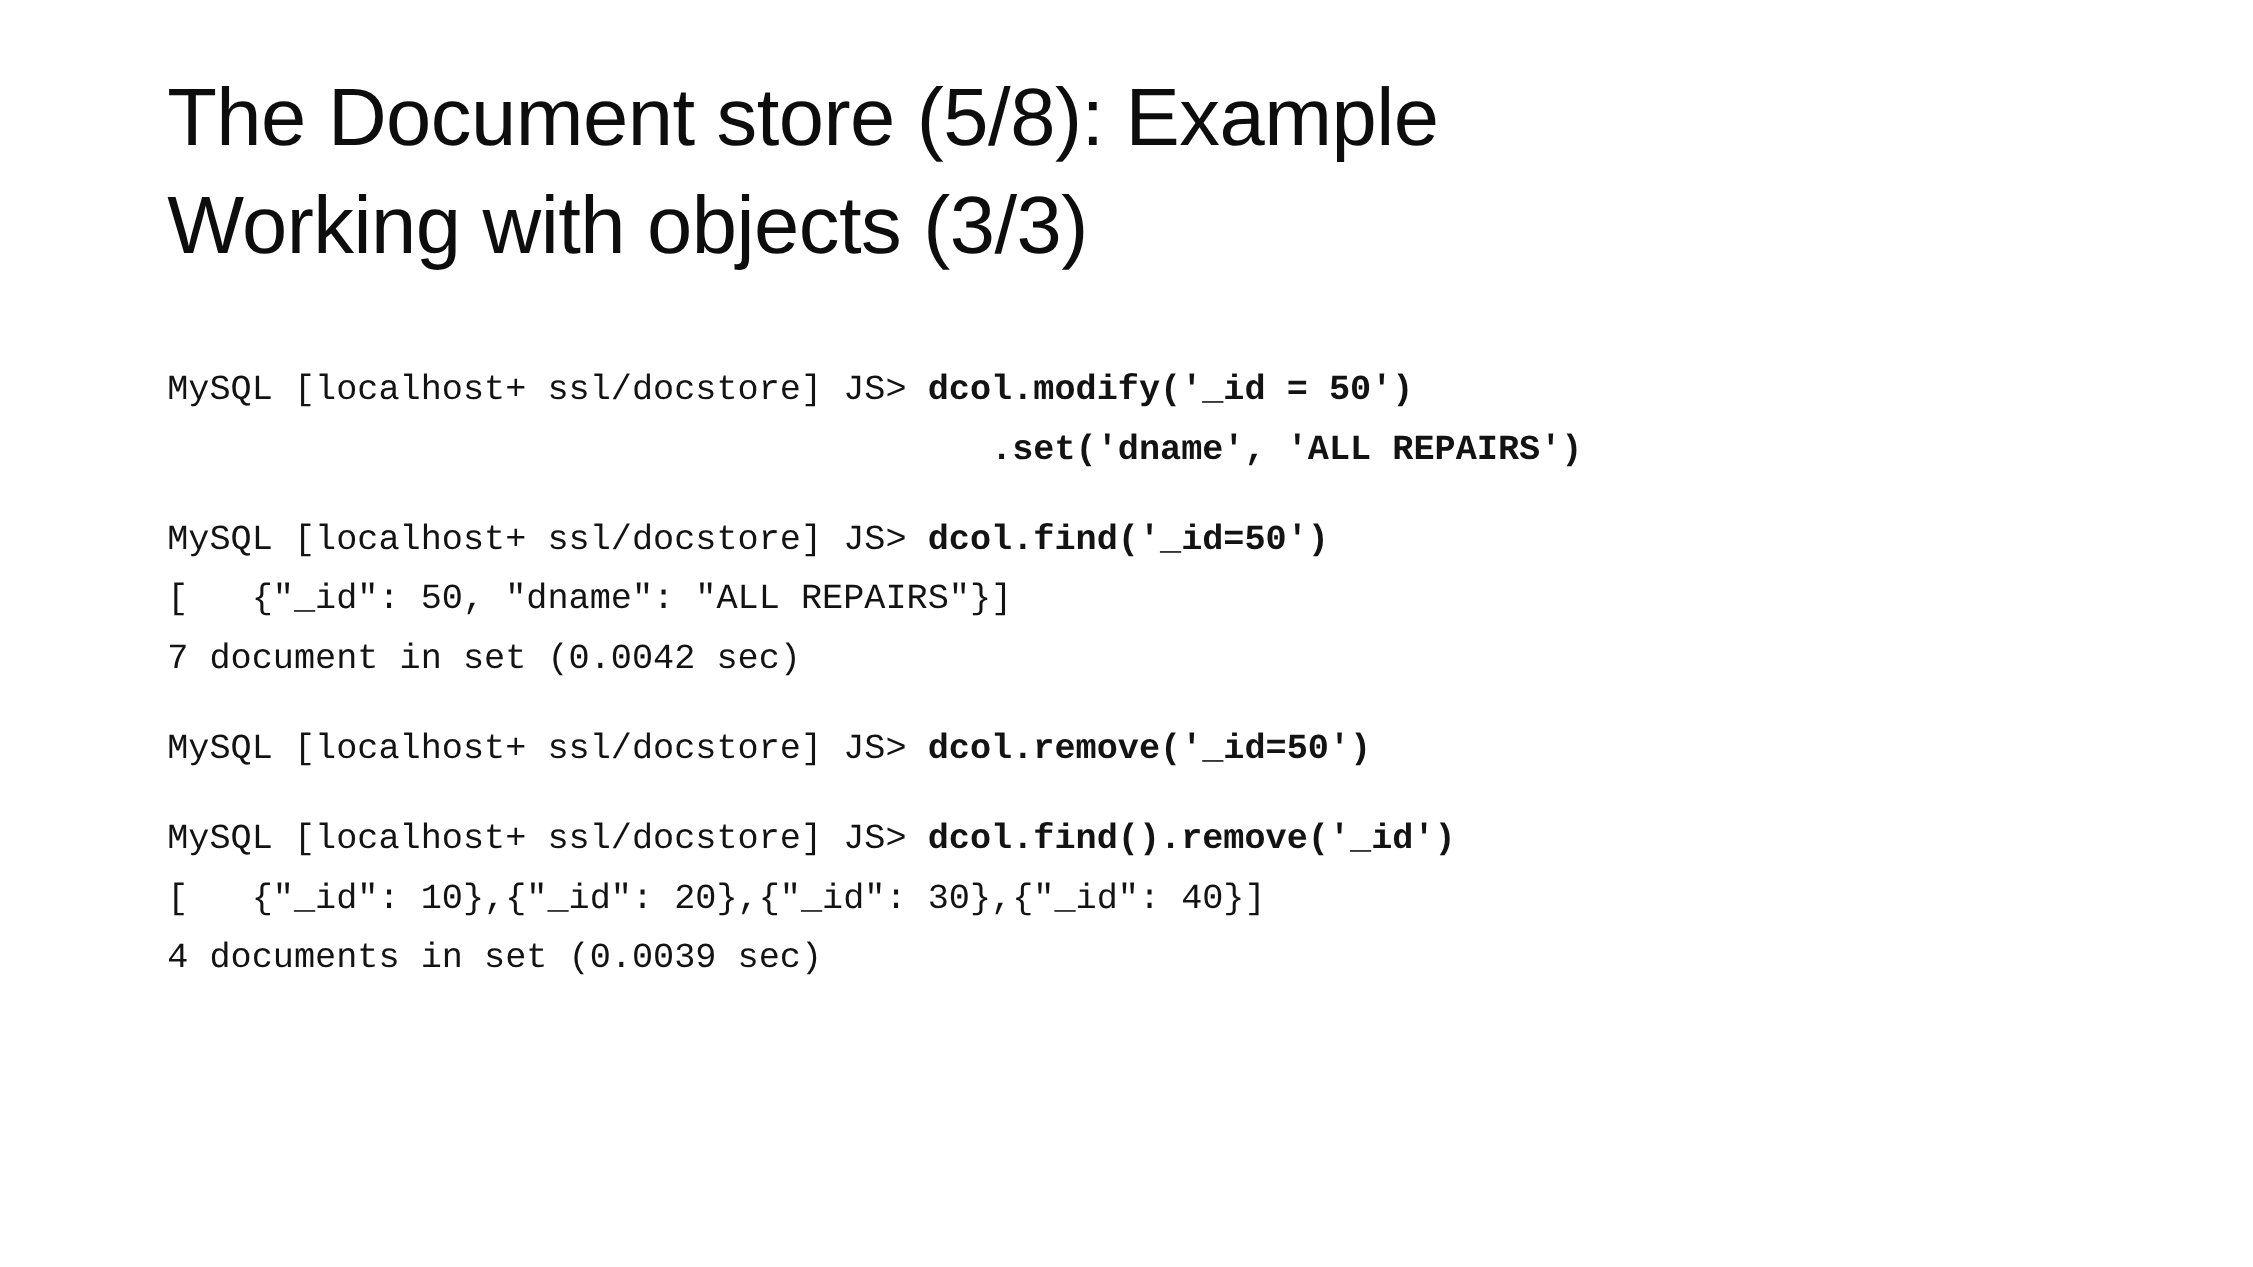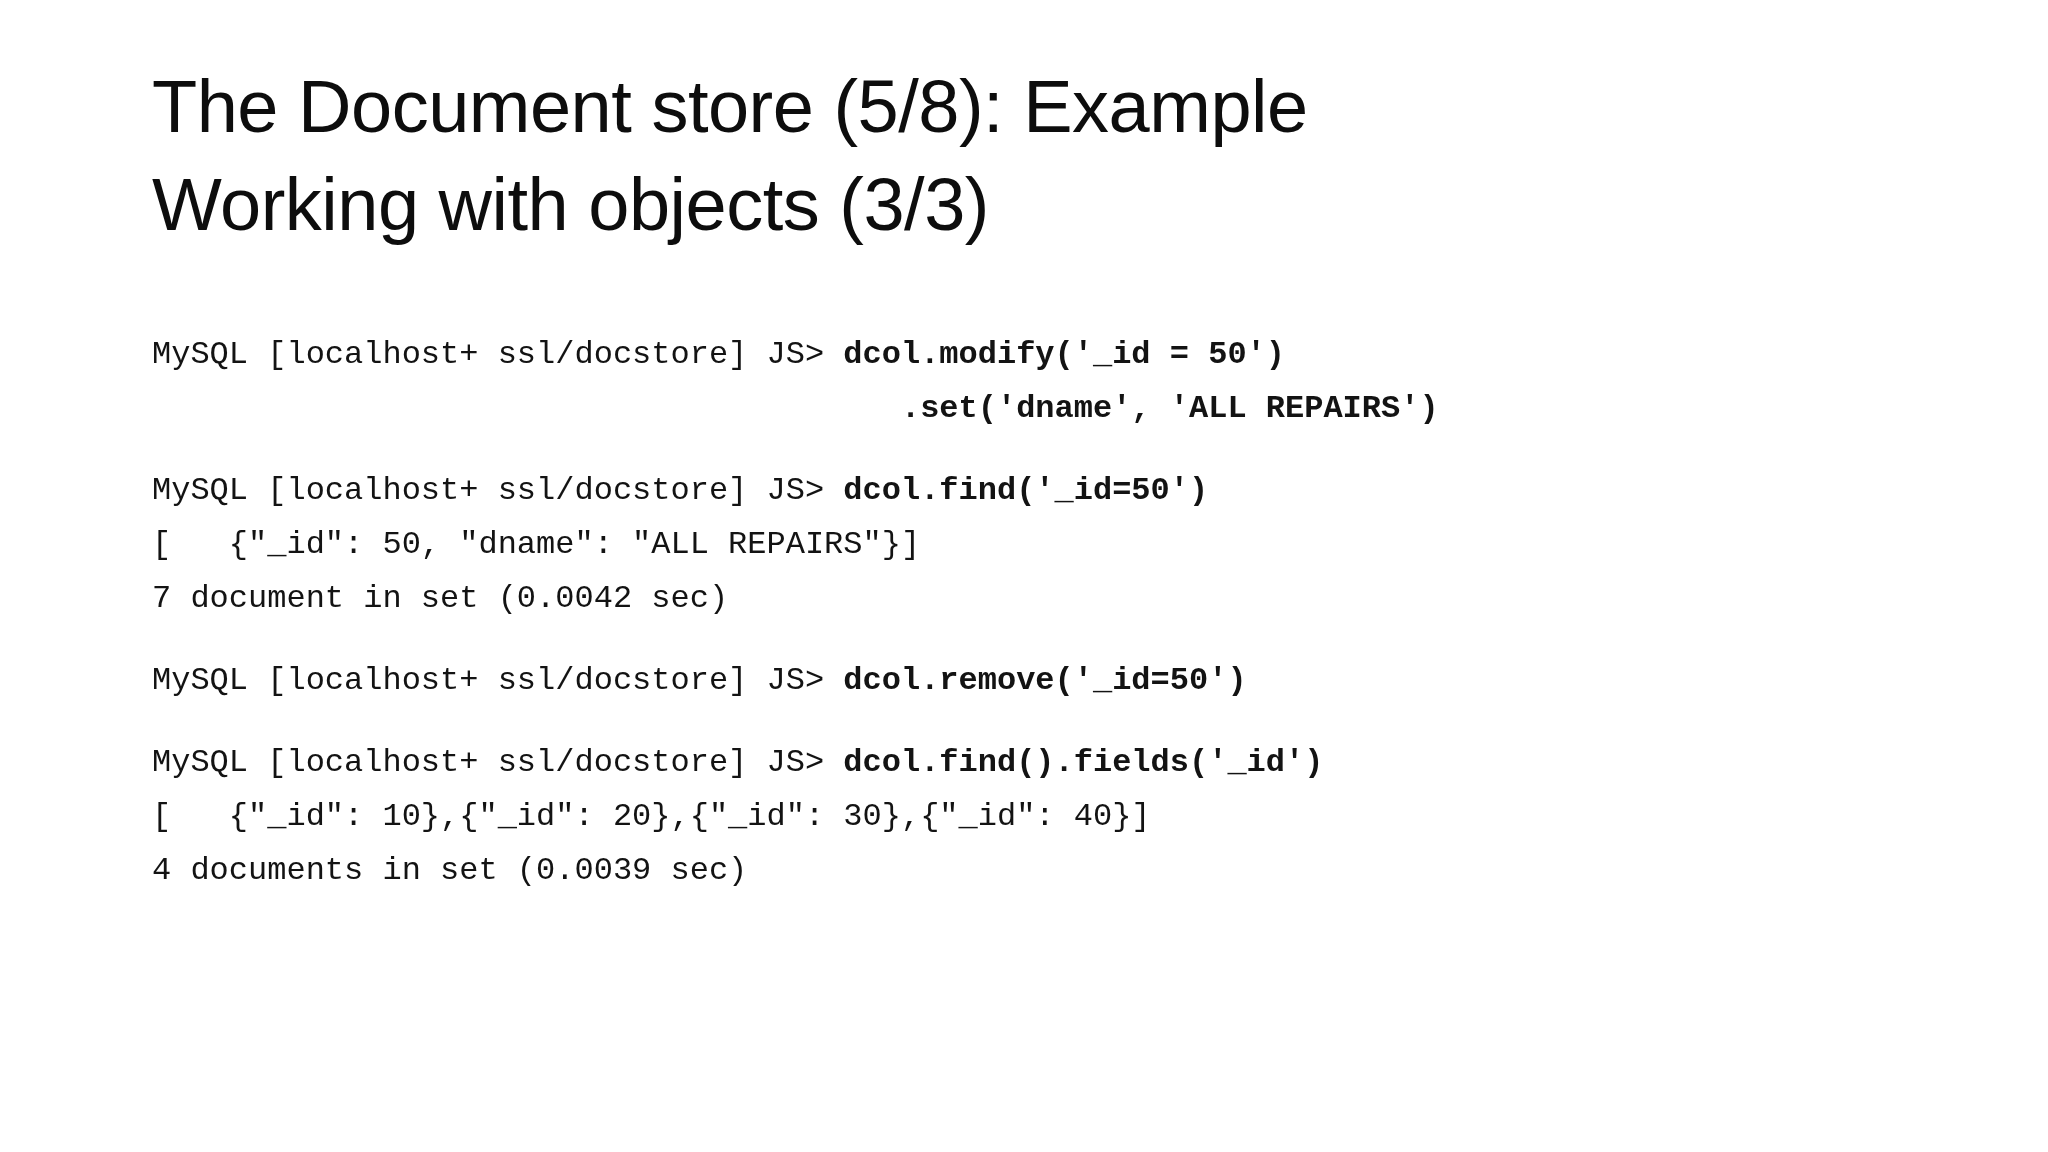--- a/index.html
+++ b/index.html
@@ -88,19 +88,19 @@
     <div class="console-line"><span class="prompt">MySQL [localhost+ ssl/docstore] JS&gt; </span><span class="cmd">dcol.find('_id=50')</span></div>
     <div class="console-line">[   {"_id": 50, "dname": "ALL REPAIRS"}]</div>
     <div class="console-line">7 document in set (0.0042 sec)</div>
 
     <div class="console-line spacer"></div>
 
     <div class="console-line"><span class="prompt">MySQL [localhost+ ssl/docstore] JS&gt; </span><span class="cmd">dcol.remove('_id=50')</span></div>
 
     <div class="console-line spacer"></div>
 
-    <div class="console-line"><span class="prompt">MySQL [localhost+ ssl/docstore] JS&gt; </span><span class="cmd">dcol.find().fields('_id')</span></div>
+    <div class="console-line"><span class="prompt">MySQL [localhost+ ssl/docstore] JS&gt; </span><span class="cmd">dcol.find().remove('_id')</span></div>
     <div class="console-line">[   {"_id": 10},{"_id": 20},{"_id": 30},{"_id": 40}]</div>
     <div class="console-line">4 documents in set (0.0039 sec)</div>
 
   </div>
 
 </div>
 
 </body></html>

